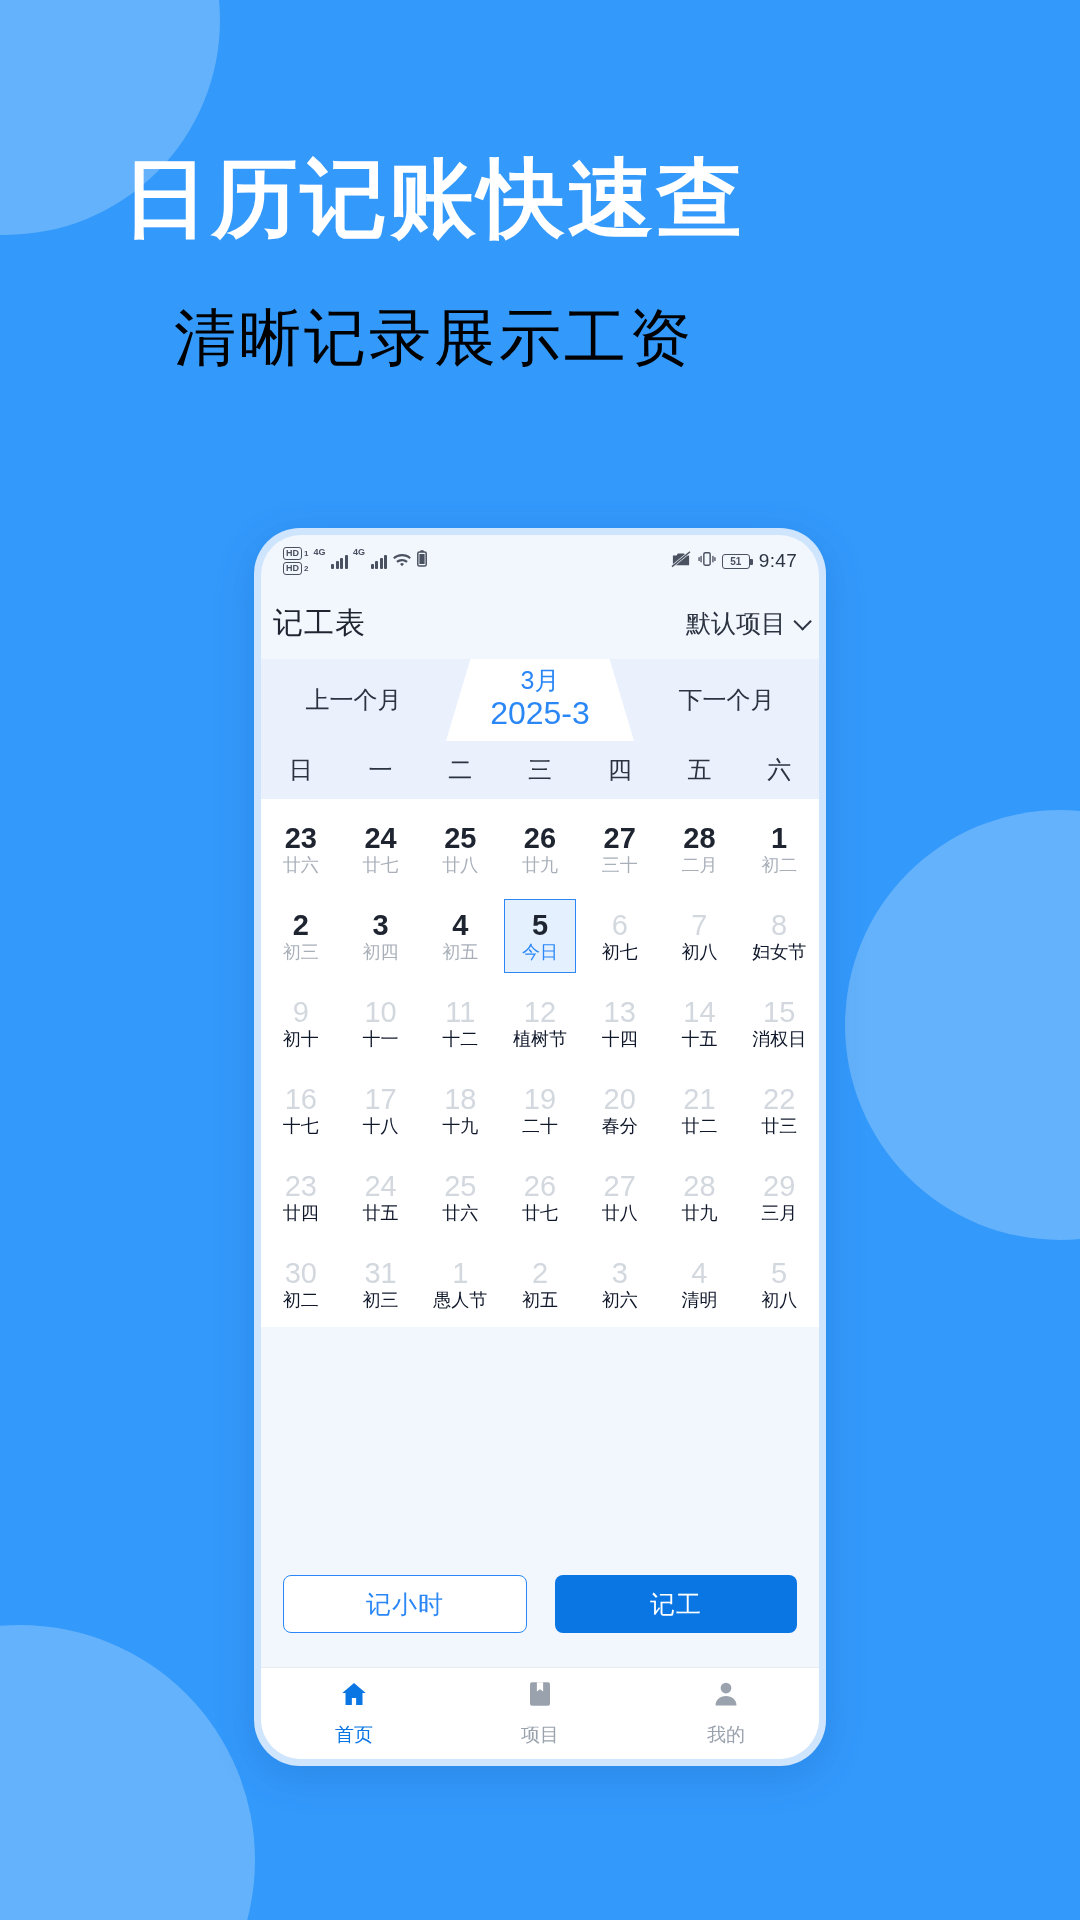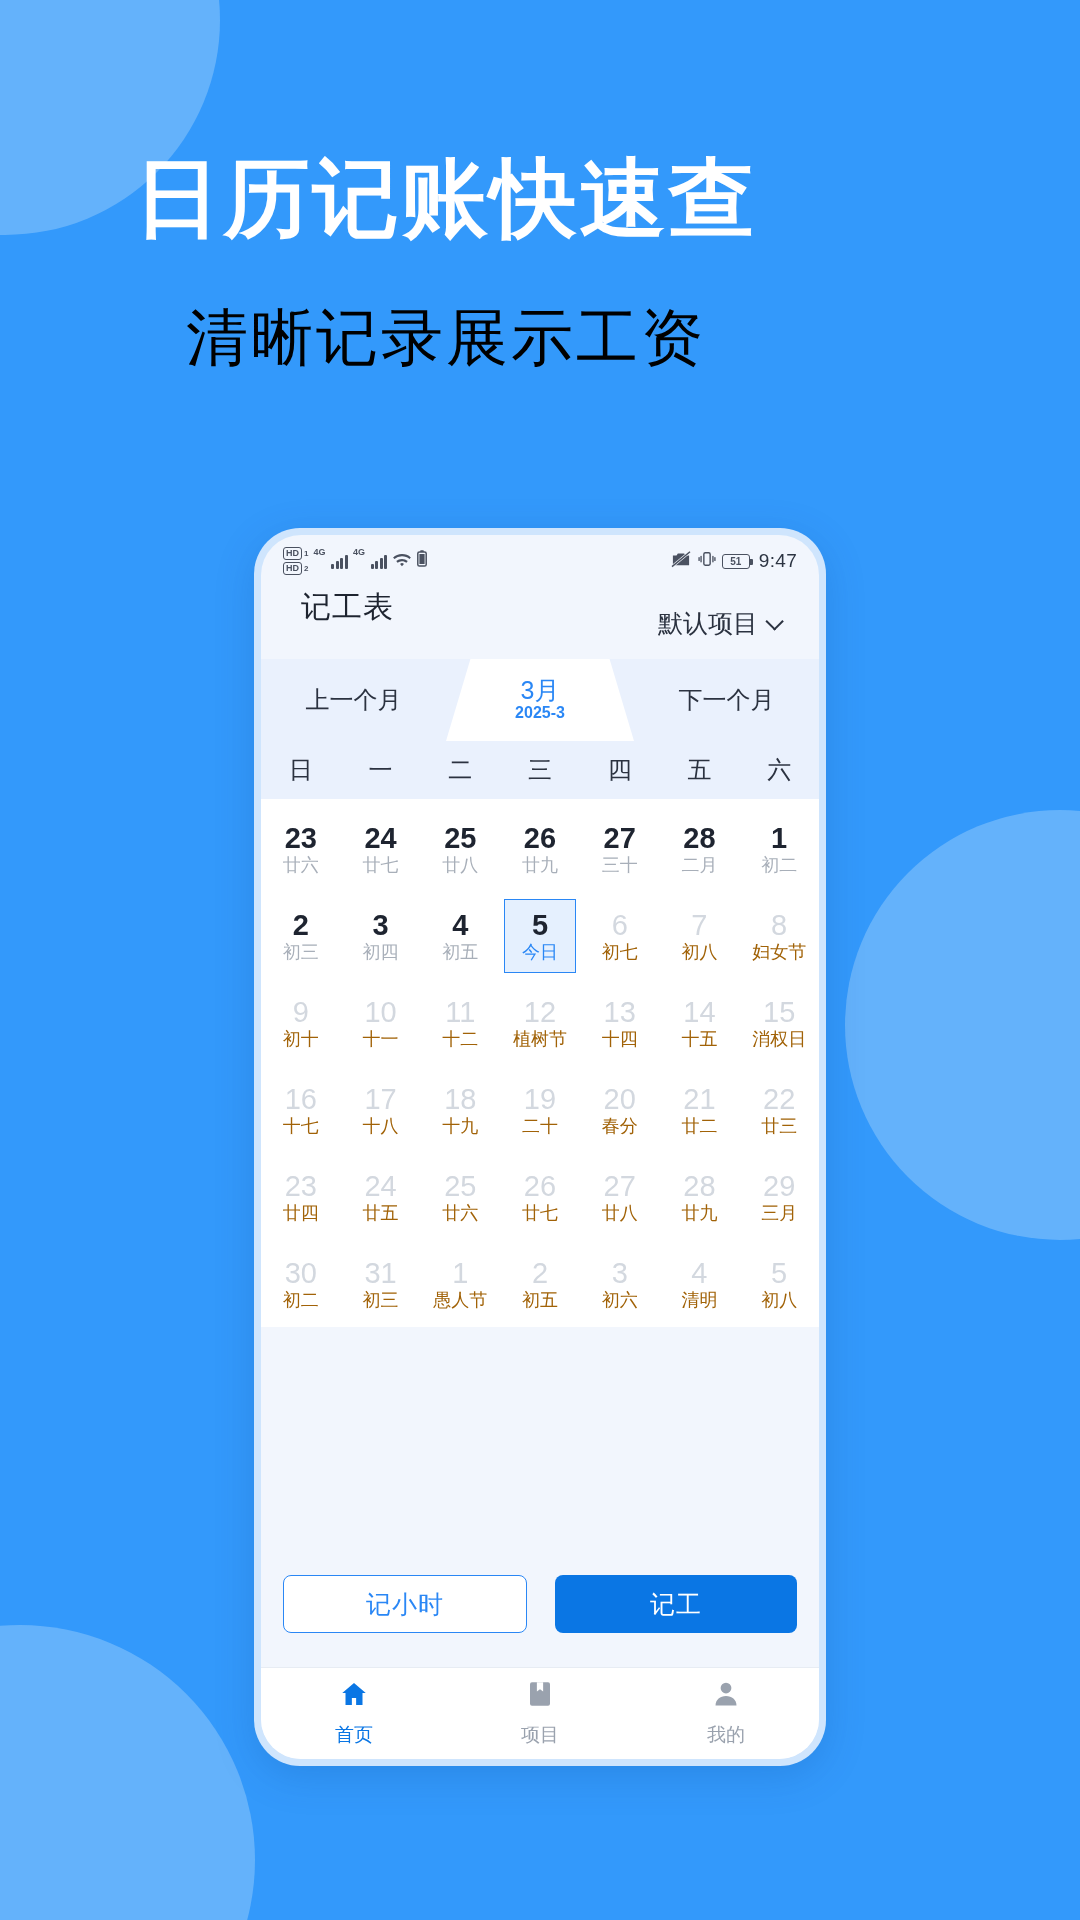--- a/index.html
+++ b/index.html
@@ -11,21 +11,21 @@
     overflow:hidden;
   }
 
   
   .blob { position:absolute; border-radius:50%; background:#8CC6FC; opacity:.55; }
   #blob-tl { width:430px; height:430px; left:-210px; top:-195px; }
   #blob-r  { width:430px; height:430px; right:-195px; top:810px; }
   #blob-bl { width:470px; height:470px; left:-215px; bottom:-175px; }
 
   
-  .headline-wrap { position:absolute; top:150px; left:12px; width:868px; text-align:center; z-index:3; }
+  .headline-wrap { position:absolute; top:150px; left:0; width:868px; text-align:center; z-index:3; }
   #page-title {
     font-size:86px; line-height:1.12; color:#fff; font-weight:700;
     letter-spacing:3px;
   }
   #page-subtitle {
     margin-top:50px; font-size:62px; color:#000000; font-weight:400; letter-spacing:3px;
   }
 
   
   #phone-frame {
@@ -65,21 +65,21 @@
   .batt {
     width:28px; height:15px; border:1.8px solid #4A5160; border-radius:3px;
     font-size:10px; color:#4A5160; display:flex; align-items:center; justify-content:center;
     font-weight:700; position:relative;
   }
   .batt::after{ content:""; position:absolute; right:-4px; top:4px; width:2.5px; height:6px;
     background:#4A5160; border-radius:0 1px 1px 0;}
 
   
   #app-header {
-    height:72px; display:flex; padding:0 40px; flex:none;
+    height:72px; display:flex; align-items:center; padding:0 12px; flex:none;
   }
   #app-title { font-size:30px; color:#1E2430; letter-spacing:1px; }
   #project-selector {
     margin-left:auto; display:flex; align-items:center; gap:8px;
     font-size:25px; color:#2B3240;
   }
   .chev {
     width:13px; height:13px; border-right:2.6px solid #2B3240; border-bottom:2.6px solid #2B3240;
     transform:rotate(45deg) translateY(-3px);
   }
@@ -92,42 +92,42 @@
   .month-side {
     flex:1; display:flex; align-items:center; justify-content:center;
     font-size:24px; color:#2B3240;
   }
   #month-current {
     width:188px; background:#fff; display:flex; flex-direction:column;
     align-items:center; justify-content:center; color:#2A87F5;
     clip-path:polygon(13% 0,87% 0,100% 100%,0% 100%);
   }
   #month-current .m-label { font-size:25px; line-height:1.05; }
-  #month-current .m-sub { font-size:16px; line-height:1.25;font-weight:bold; }
+  #month-current .m-sub { font-size:32px; line-height:1.25; }
 
   
   #weekday-row {
     display:grid; grid-template-columns:repeat(7,1fr); background:#EAF1FD;
     height:58px; align-items:center; flex:none;
   }
   #weekday-row span { text-align:center; font-size:24px; color:#2B3240; }
 
   
   #calendar-grid {
     background:#fff; display:grid; grid-template-columns:repeat(7,1fr);
     grid-auto-rows:87px; padding-top:6px; flex:none;
   }
   .day-cell {
     display:flex; flex-direction:column; align-items:center; justify-content:center;
     gap:3px; position:relative;
   }
   .day-num { font-size:29px; font-weight:700; color:#1E2430; line-height:1;text-align:right; }
   .day-sub { font-size:18px; color:#9AA2AE; line-height:1; }
   .day-cell.dim .day-num { color:#D3D8DF; font-weight:400; }
-  .day-cell.dim .day-sub { color:#a16207; }
+  .day-cell.dim .day-sub { color:#0f172a; }
   .day-cell.muted .day-num { color:#1E2430; }
   .day-cell.muted .day-sub { color:#A8AFB9; }
   .day-cell.today .sel-box {
     position:absolute; left:50%; top:50%; transform:translate(-50%,-50%);
     width:72px; height:74px; border:1.8px solid #2A87F5; background:#E5F0FE; z-index:0;
   }
   .day-cell.today .day-num,
   .day-cell.today .day-sub { position:relative; z-index:1; }
   .day-cell.today .day-num { color:#1E2430; }
   .day-cell.today .day-sub { color:#2A87F5; }

